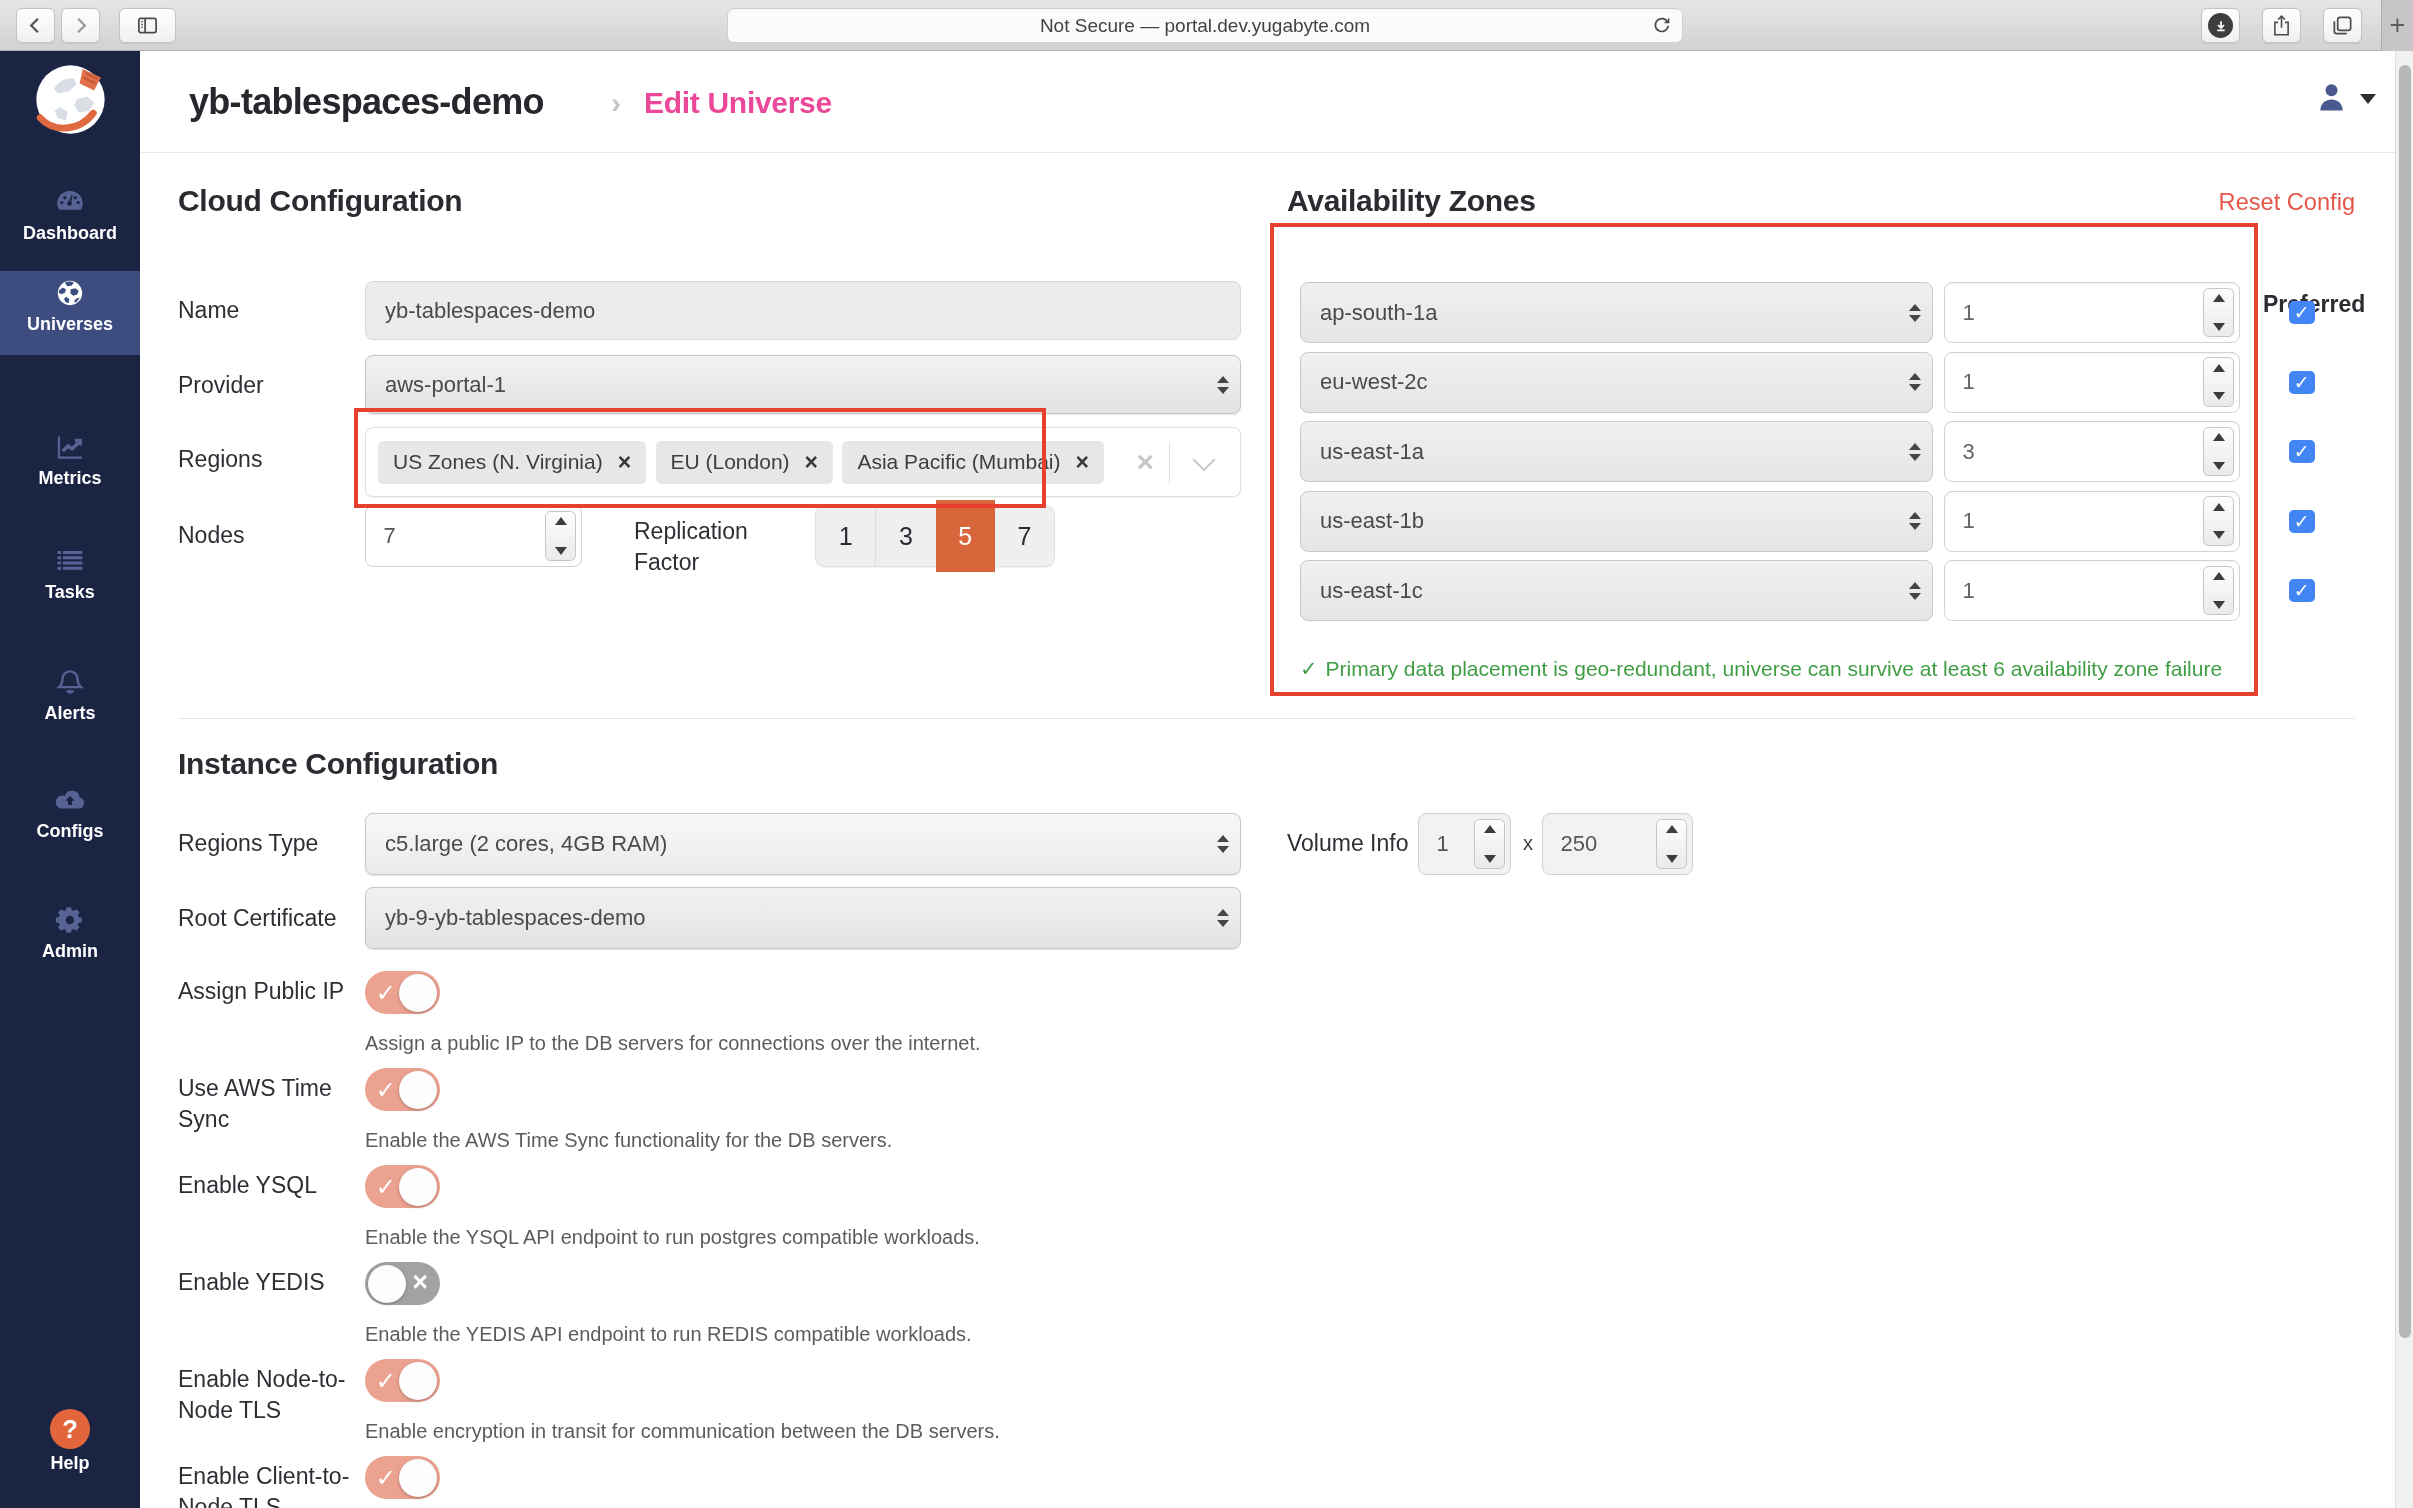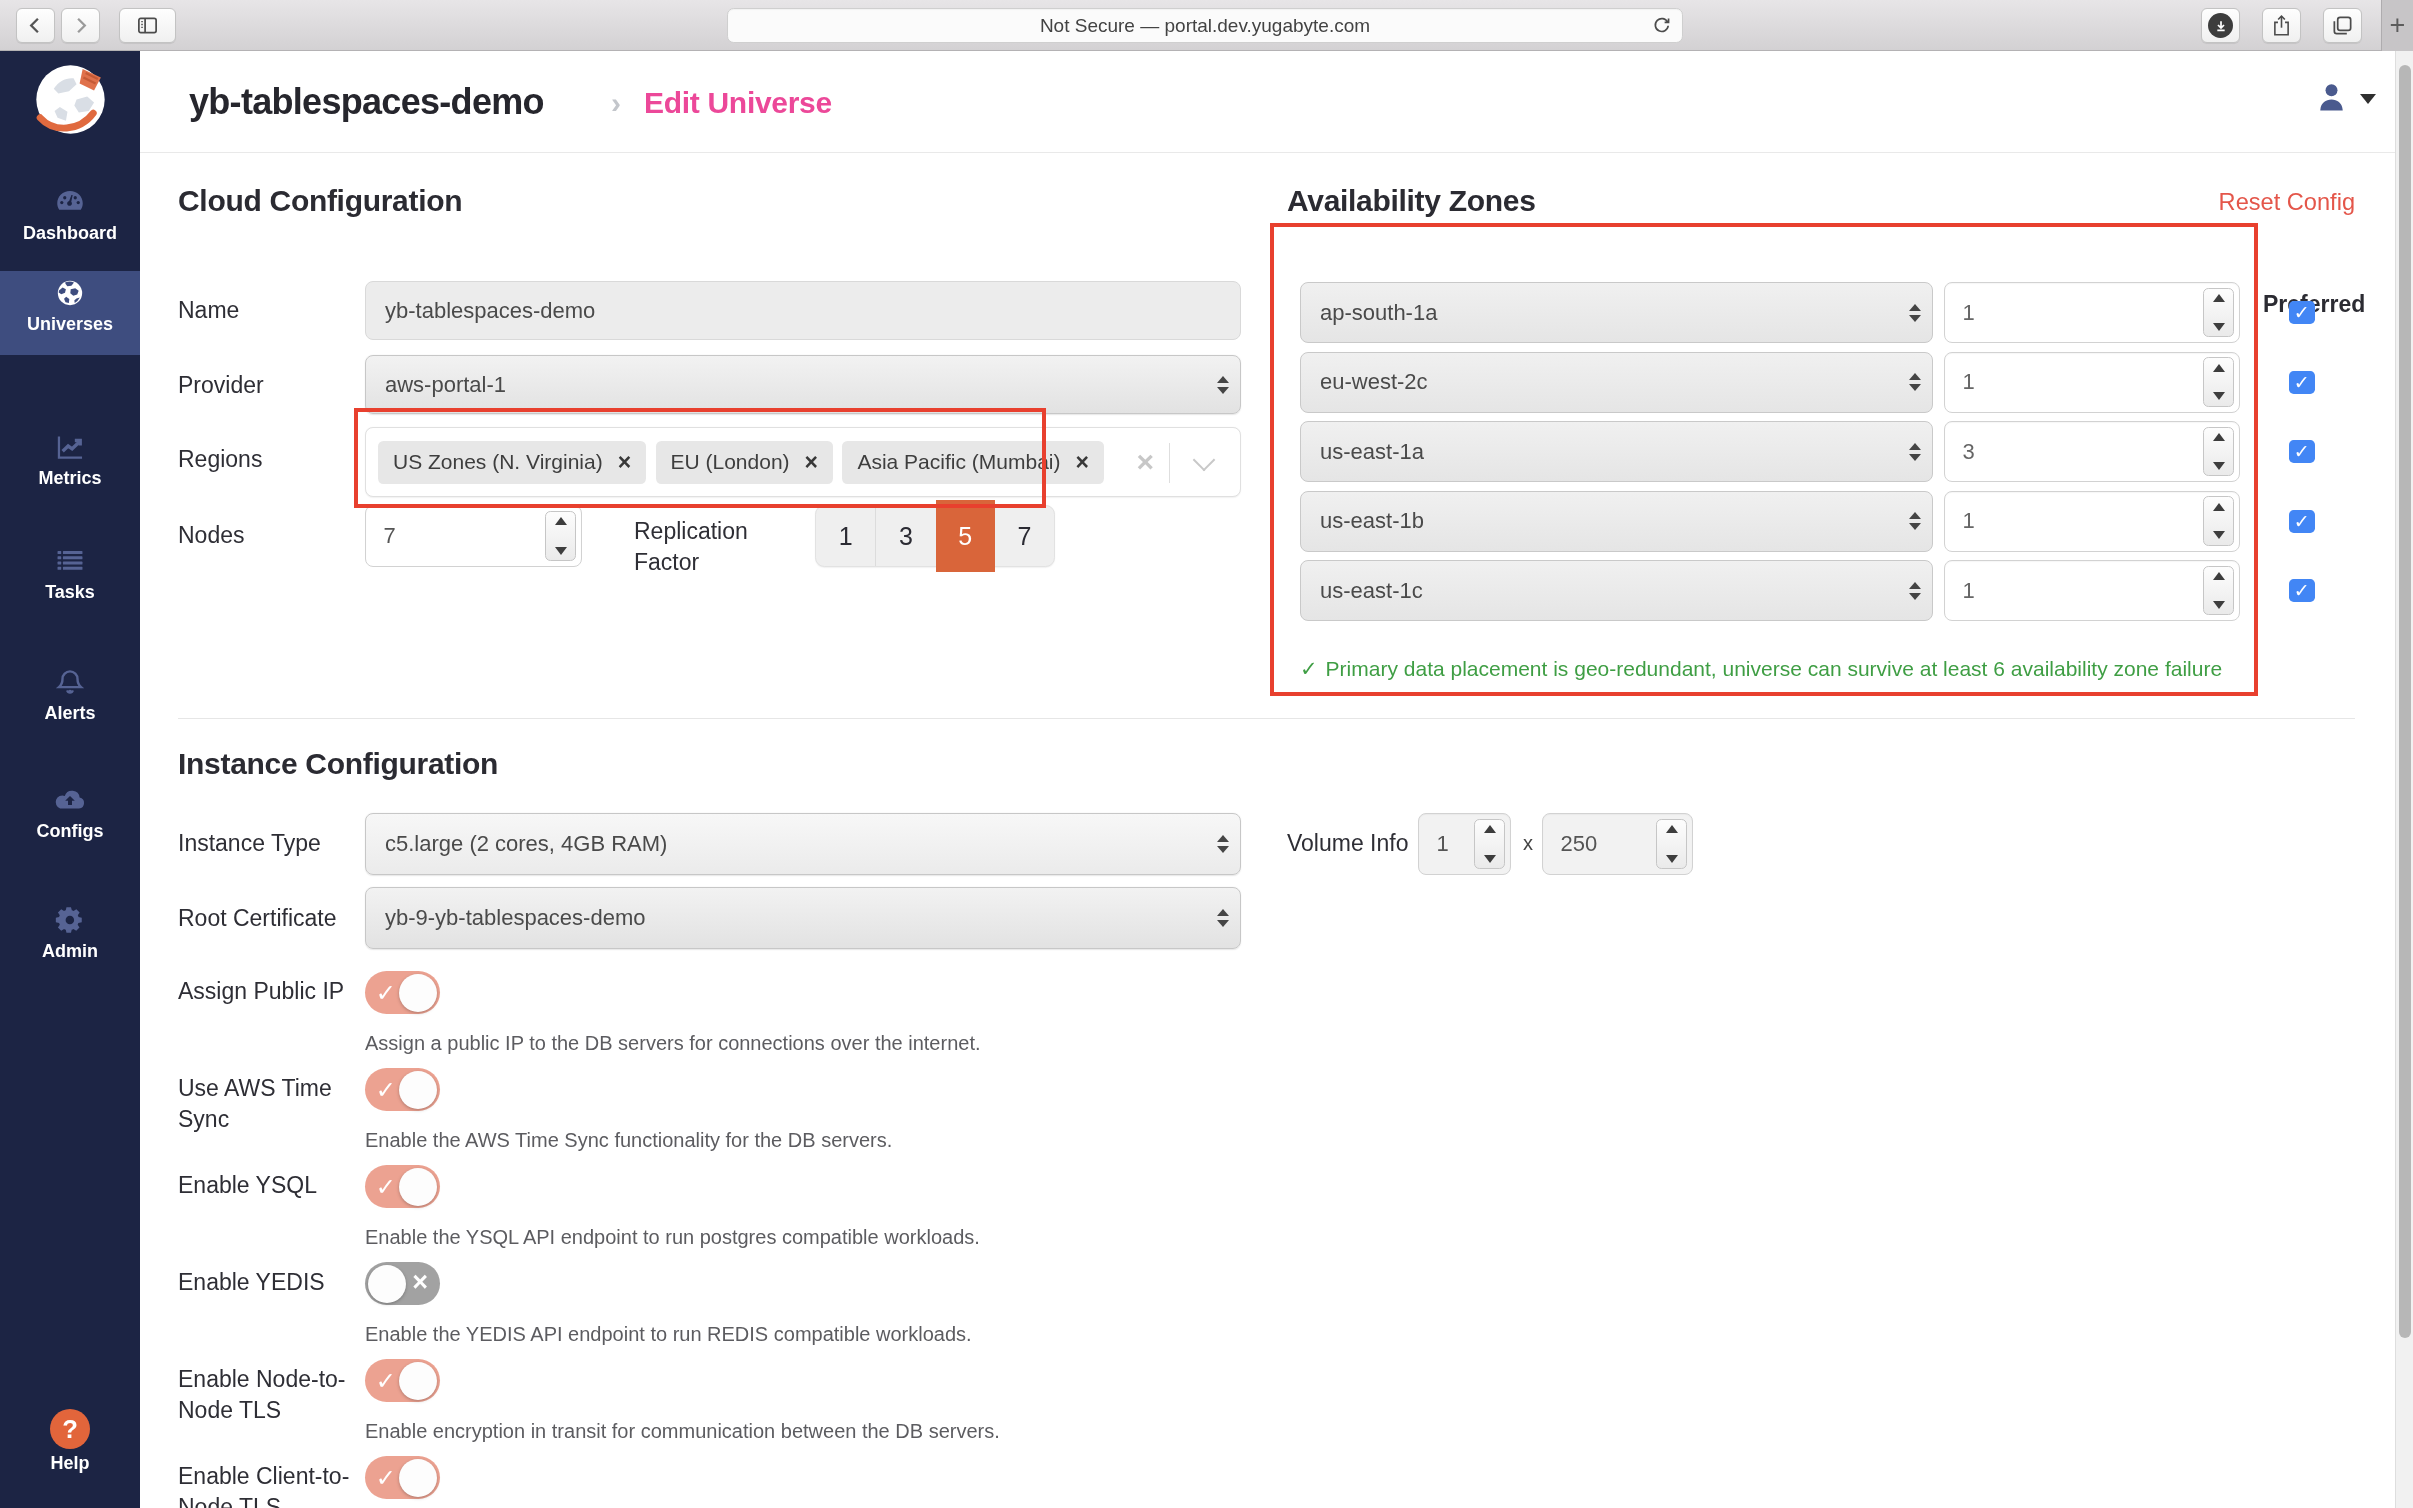--- a/index.html
+++ b/index.html
@@ -502,21 +502,21 @@
       <span class="msg-check">✓</span><span>Primary data placement is geo-redundant, universe can survive at least 6 availability zone failure</span>
     </div>
 
     <div class="red-box" style="left:214px;top:357px;width:692px;height:100px"></div>
     <div class="red-box" style="left:1130px;top:172px;width:988px;height:473px"></div>
 
     <div class="sect-div"></div>
 
     <div class="h2" style="left:38px;top:696px">Instance Configuration</div>
 
-    <div class="form-label" style="top:779px">Instance Type</div>
+    <div class="form-label" style="top:779px">Regions Type</div>
     <div class="select light" style="left:225px;top:762px;width:876px;height:62px">
       <span class="field-text">c5.large (2 cores, 4GB RAM)</span>
       <span class="dbl">
           <i class="d-up"></i>
           <i class="d-dn"></i>
         </span>
     </div>
 
     <div class="form-label" style="left:1147px;top:779px">Volume Info</div>
     <div class="num-box gray" style="left:1278px;top:762px;width:93px;height:62px">

